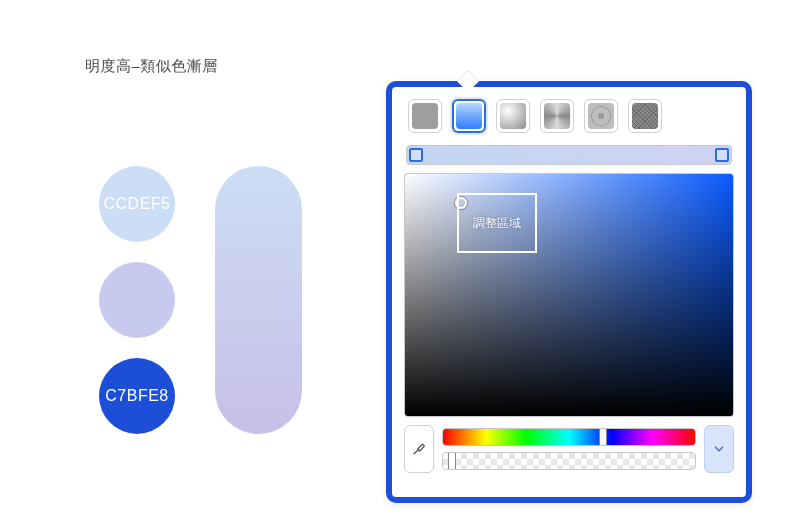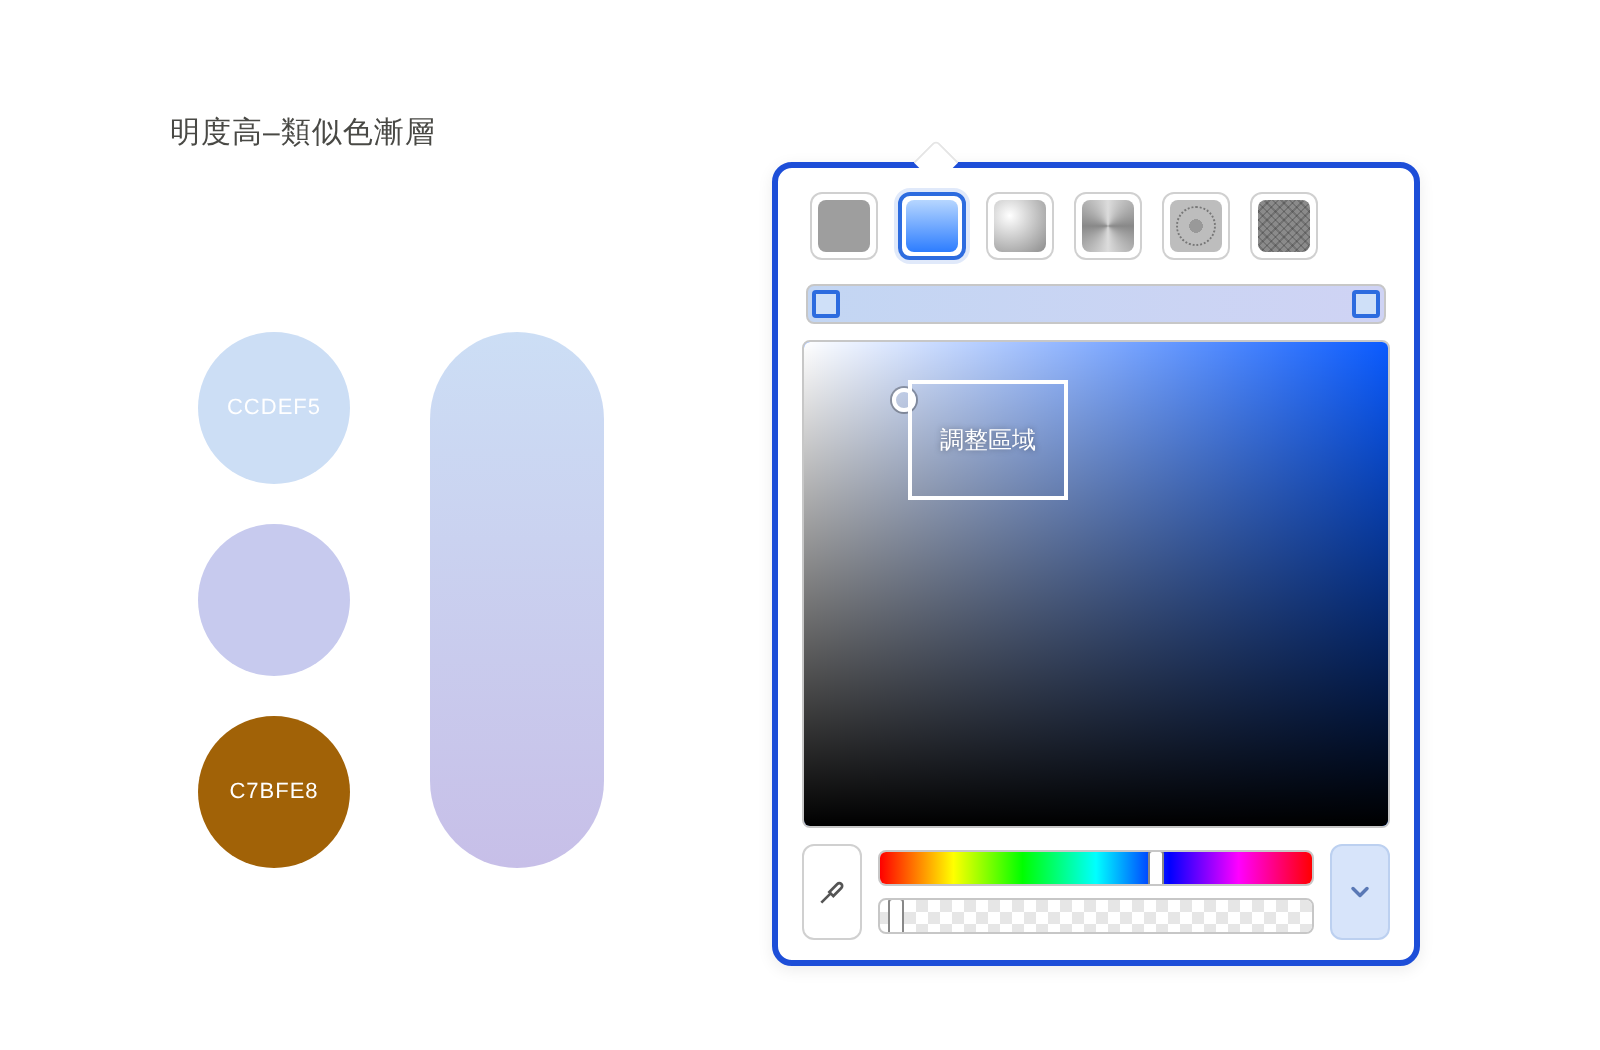--- a/index.html
+++ b/index.html
@@ -1,31 +1,31 @@
 <!DOCTYPE html>
 <html><head>
 <meta charset="utf-8">
 <style>
   * { box-sizing: border-box; margin: 0; padding: 0; }
   html, body { width: 800px; height: 525px; background: #ffffff; font-family: "PingFang TC", "Microsoft JhengHei", sans-serif; overflow: hidden; }
 
   .title { position: absolute; left: 85px; top: 57px; font-size: 15px; color: #494945; letter-spacing: 0.5px; text-align: right; }
 
   
-  .swatch { position: absolute; border-radius: 50%; width: 76px; height: 76px; display: flex; align-items: center; justify-content: center; font-size: 11px; color: #ffffff; letter-spacing: 0.5px; }
+  .swatch { position: absolute; border-radius: 50%; width: 76px; height: 76px; display: flex; align-items: center; justify-content: center; font-size: 16px; color: #ffffff; letter-spacing: 0.5px; }
   .swatch.top { left: 99px; top: 166px; background: #CCDEF5; }
   .swatch.mid { left: 99px; top: 262px; background: #C7CAEE; }
-  .swatch.bot { left: 99px; top: 358px; background: #a16207; }
+  .swatch.bot { left: 99px; top: 358px; background: #1d4ed8; }
 
   .pill { position: absolute; left: 215px; top: 166px; width: 87px; height: 268px; border-radius: 44px; background: linear-gradient(to bottom, #CCDEF5 0%, #C7BFE8 100%); }
 
   
   .panel-wrap { position: absolute; left: 386px; top: 81px; width: 345px; }
   .arrow-notch { position: absolute; left: 74px; top: -8px; width: 16px; height: 16px; background: #fff; border-left: 1px solid #e5e5e5; border-top: 1px solid #e5e5e5; transform: rotate(45deg); border-top-left-radius: 3px; }
-  .panel { width: 324px; background: #fff; border: 3px solid #1d4ed8; border-radius: 10px; box-shadow: 0 2px 8px rgba(0,0,0,0.08); padding: 12px 12px 10px 12px; }
+  .panel { width: 366px; background: #fff; border: 6px solid #1d4ed8; border-radius: 10px; box-shadow: 0 2px 8px rgba(0,0,0,0.08); padding: 12px 12px 24px 12px; }
 
   
   .tabs { display: flex; gap: 10px; padding: 0 4px 10px 4px; }
   .tab { width: 34px; height: 34px; border-radius: 6px; border: 1px solid #d0d0d0; display: flex; align-items: center; justify-content: center; background: #fff; }
   .tab.selected { border: 2px solid #2d6cdf; box-shadow: 0 0 0 2px rgba(45,108,223,0.15); }
   .tab-inner { width: 26px; height: 26px; border-radius: 4px; }
   .tab-solid { background: #9e9e9e; }
   .tab-lingrad { background: linear-gradient(to bottom, #b6d6ff, #2d7dff); }
   .tab-radgrad { background: radial-gradient(circle at 30% 30%, #fff, #8c8c8c); }
   .tab-anggrad { background: conic-gradient(#dcdcdc, #888, #dcdcdc, #888, #dcdcdc); }

